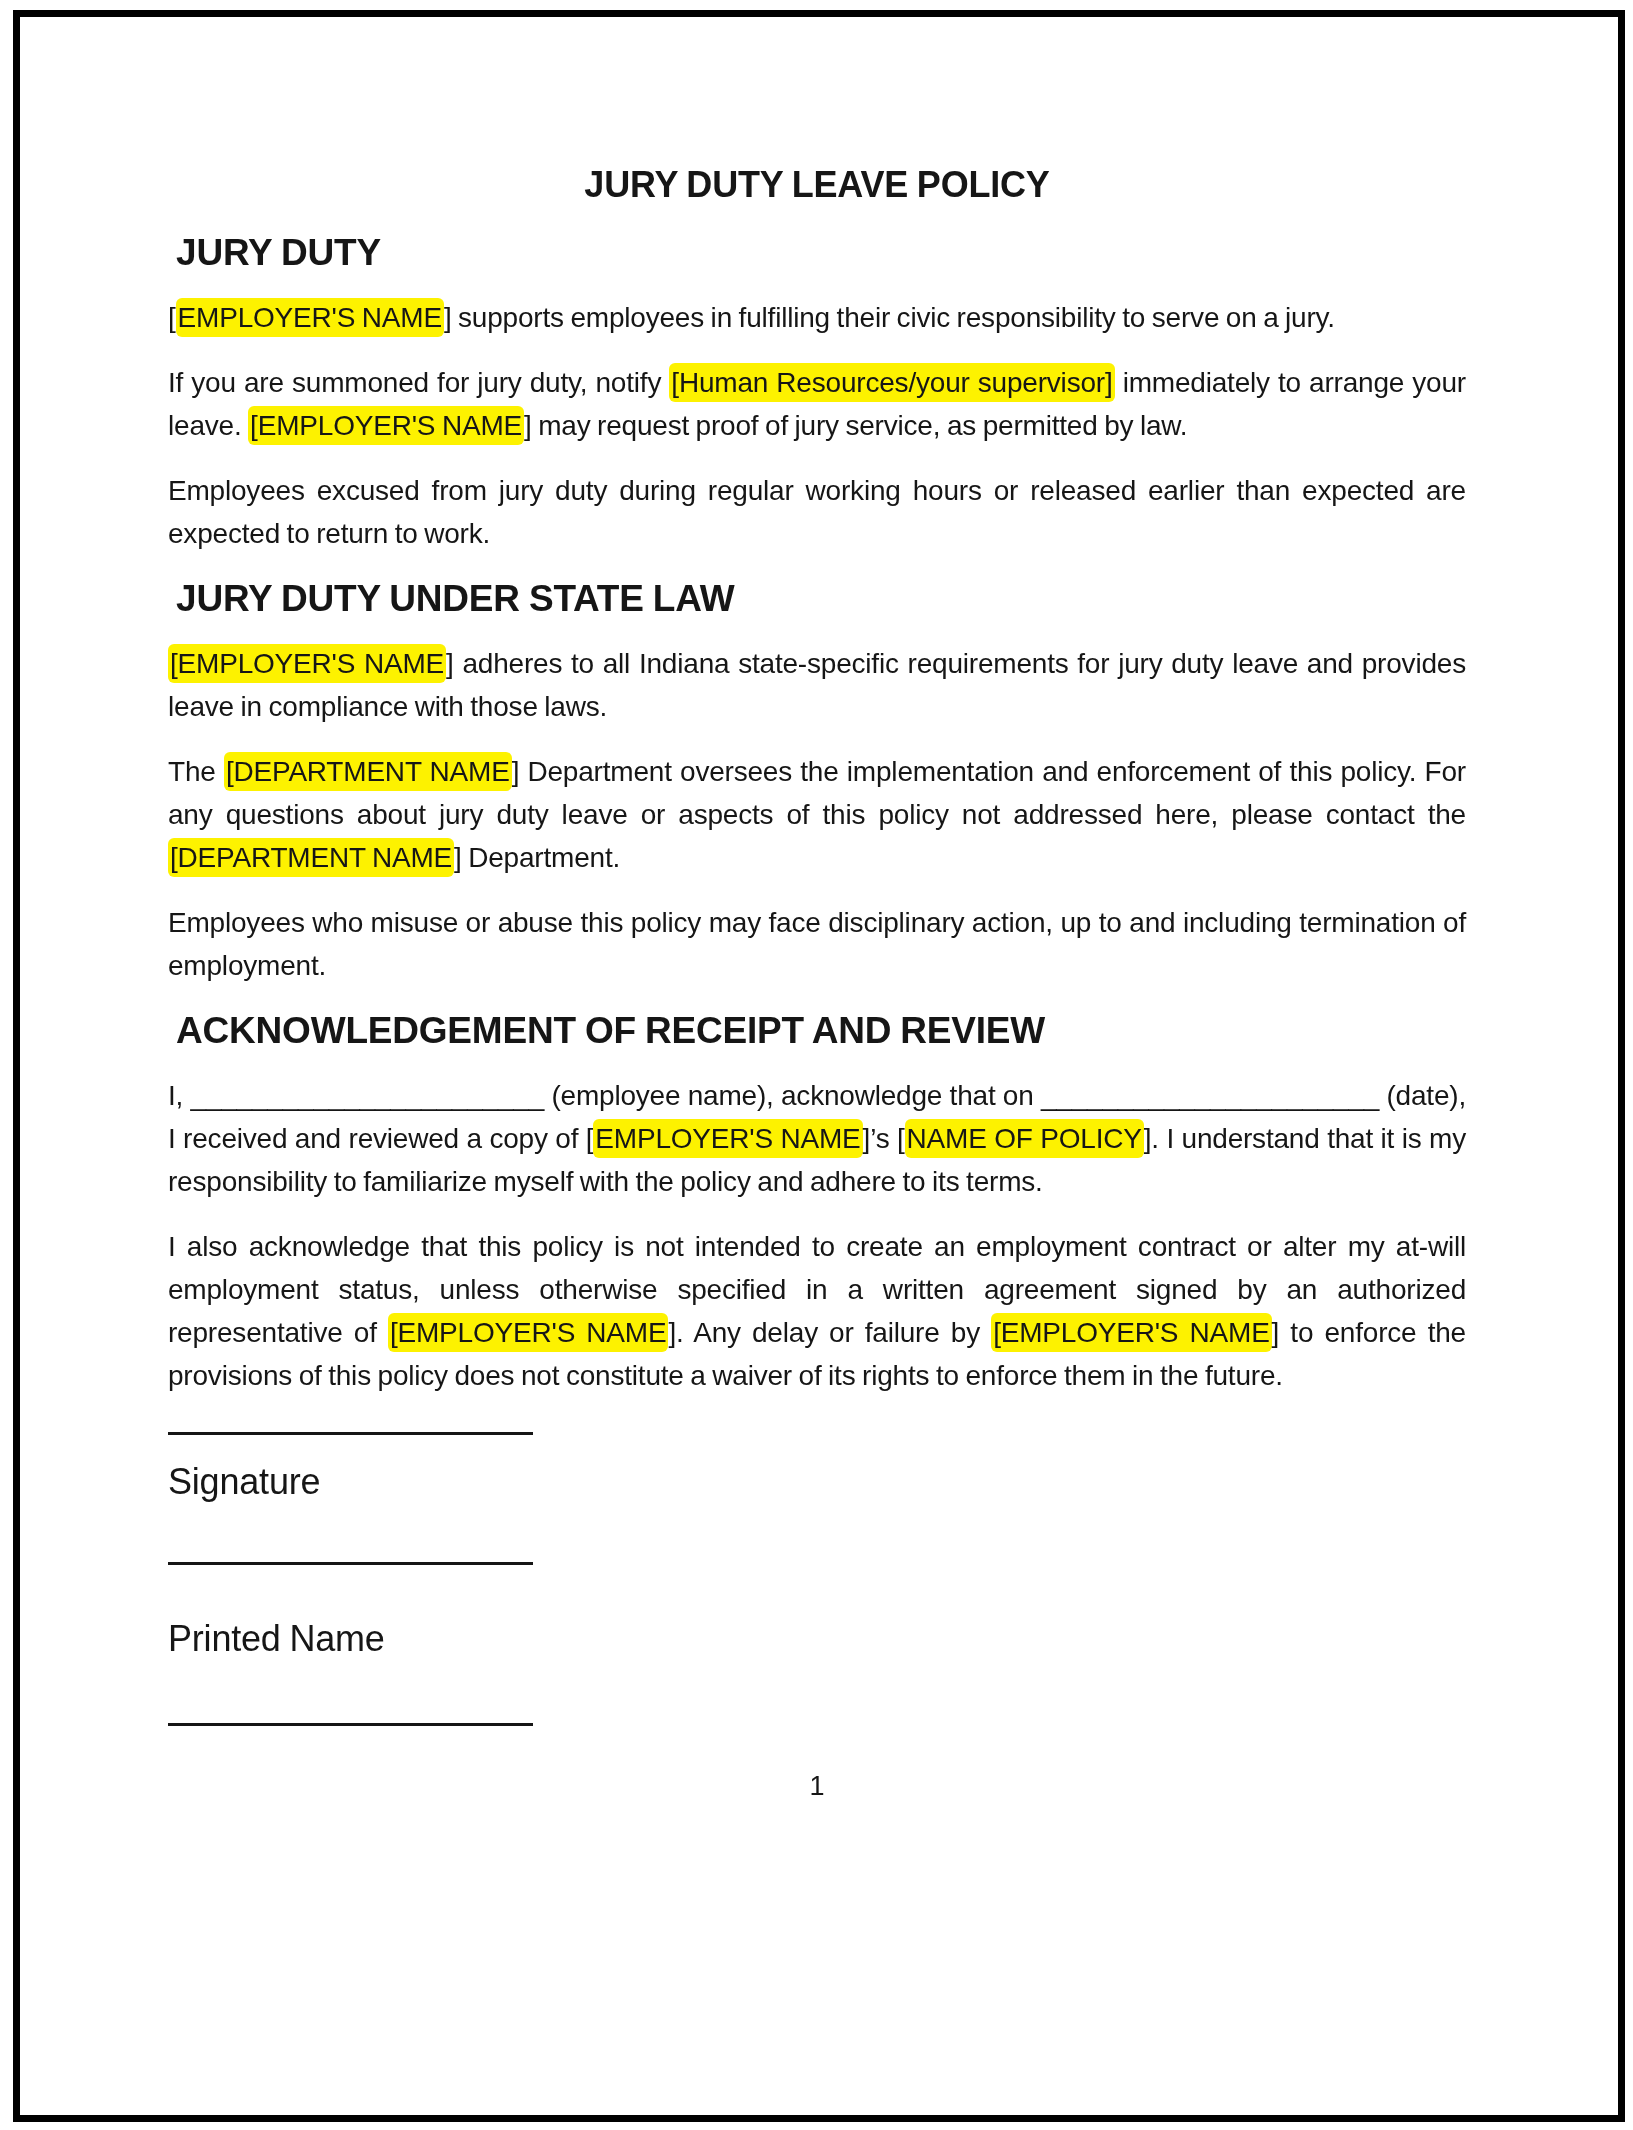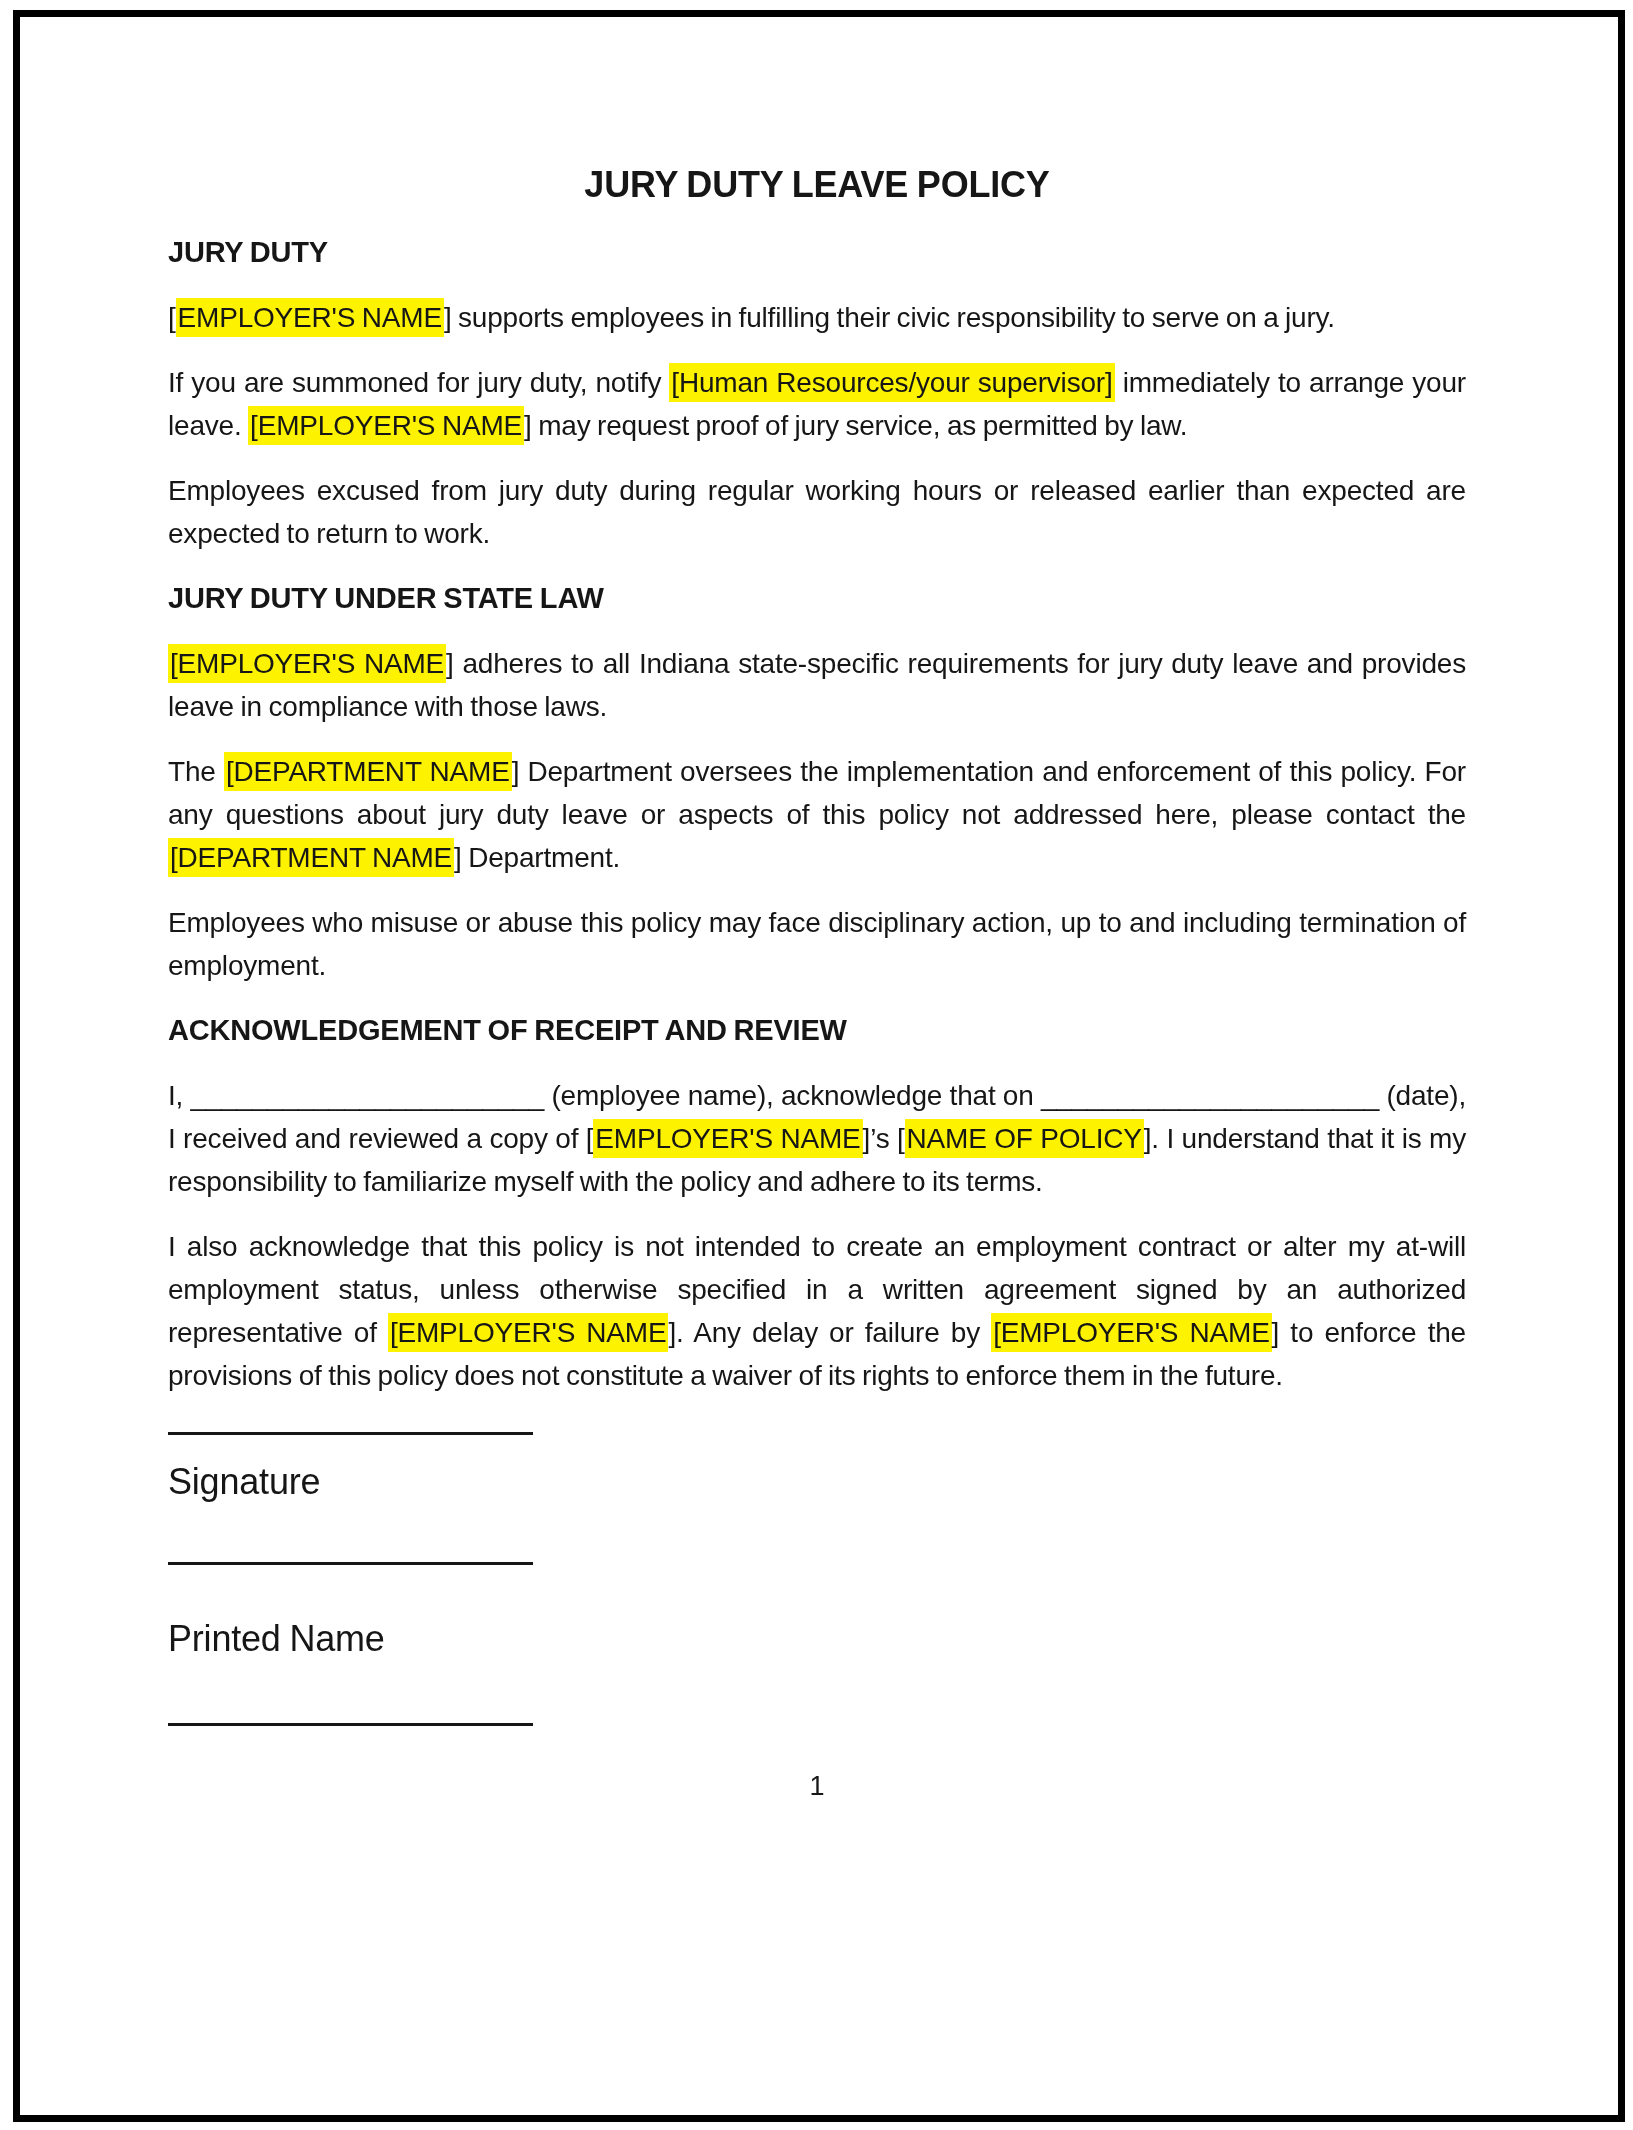--- a/index.html
+++ b/index.html
@@ -33,33 +33,34 @@
     word-spacing: -1px;
   }
   .title {
     text-align: center;
     font-weight: 700;
     font-size: 36px;
     line-height: 43px;
     margin: 0 0 25px 0;
   }
   .heading {
-    font-size: 29px;
+    font-size: 37px;
     font-weight: 700;
     line-height: 43px;
-    margin: 0 0 22px 0;
+    margin: 0 0 22px 8px;
   }
   .para {
     margin: 0 0 22px 0;
     text-align: justify;
   }
   mark {
     background: var(--hl, #fdf200);
     color: inherit;
     padding: 4px 2px;
+    border-radius: 6px;
   }
   .sig-block { margin-top: 35px; }
   .sig-line {
     width: 365px;
     height: 0;
     border-top: 3px solid var(--ink, #161616);
   }
   .sig-line.line-a { margin-top: 0; }
   .sig-label { margin-top: 25px; font-size: 36px; line-height: 43px; }
   .sig-line.line-b { margin-top: 59px; }

